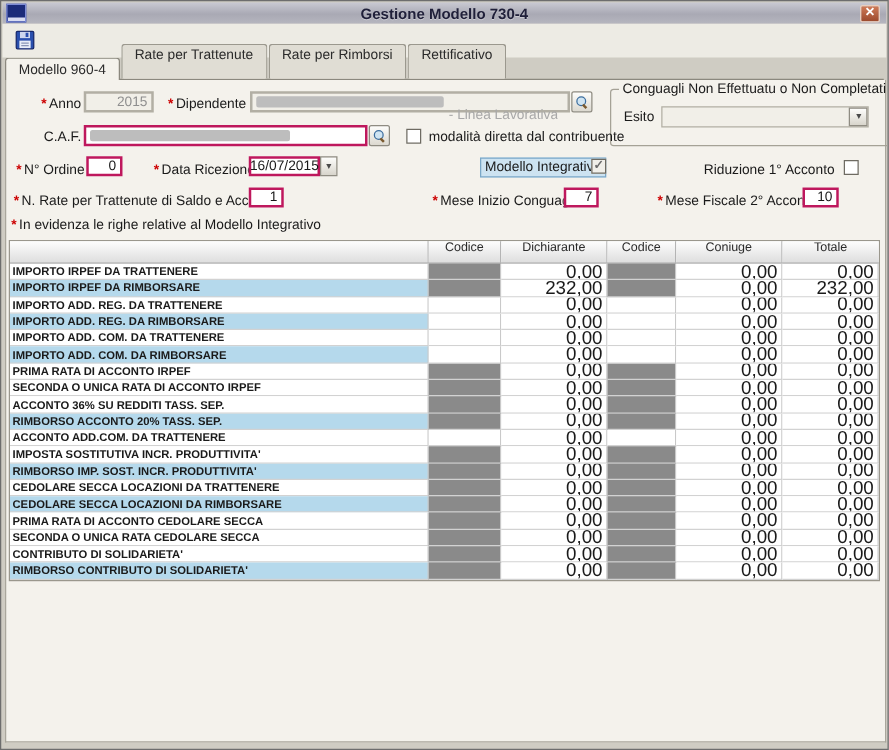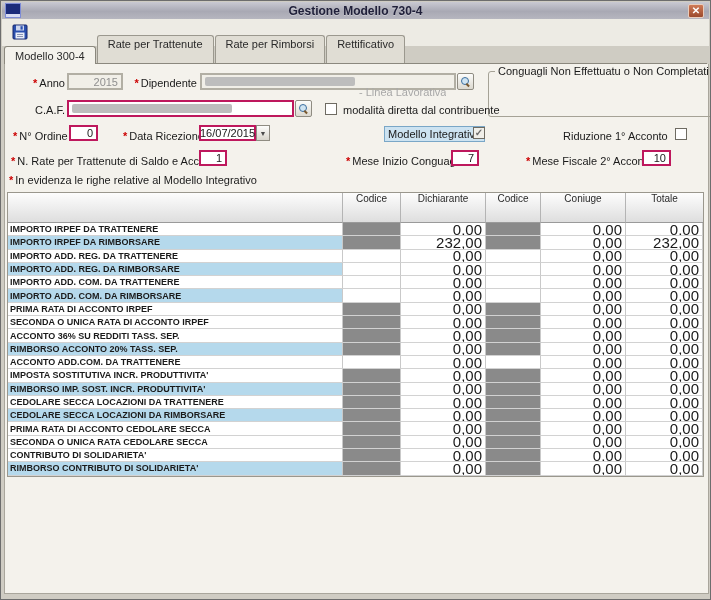--- a/index.html
+++ b/index.html
@@ -77,21 +77,21 @@
            border:1px solid #b2afa4; }
   .combo .ddbtn { right:0; top:0; bottom:0; height:auto; }
 
   .hl-label { position:absolute; background:#cde3f1; border:1px solid #7aa7c7;
               padding:1px 3px; white-space:nowrap; }
 
   
   .grid { position:absolute; left:2px; top:128px; width:697px;
           border:1px solid #9a978d; background:#fff; }
   .thead, .trow { display:grid; grid-template-columns:335px 58px 85px 55px 85px 77px; }
-  .thead { height:30px; }
+  .thead { height:18px; }
   .hcell { background:linear-gradient(to bottom,#fdfdfd,#dedede); border-right:1px solid #b4b4b4;
            border-bottom:1px solid #9a9a9a; font-size:10px; text-align:center; line-height:12px;
            color:#2a2a2a; overflow:hidden; }
   .trow { height:13.3px; }
   .tcell { border-right:1px solid #c9c9c9; border-bottom:1px solid #d2d2d2; background:#fff;
            overflow:hidden; display:flex; align-items:center; }
   .tcell.lbl2 { font-size:9px; font-weight:bold; padding-left:2px; letter-spacing:0;
                 white-space:nowrap; }
   .trow.hl .tcell.lbl2 { background:#b5d9ec; }
   .tcell.code.gray { background:#8a8a8a; }
@@ -117,21 +117,21 @@
           <rect x="8.5" y="2.2" width="2.2" height="3.4" fill="#2a4fae"></rect>
           <rect x="3.5" y="8.5" width="9" height="6" fill="#e9edf8"></rect>
           <line x1="5" y1="10.5" x2="11" y2="10.5" stroke="#8a94b5" stroke-width="1"></line>
           <line x1="5" y1="12.5" x2="11" y2="12.5" stroke="#8a94b5" stroke-width="1"></line>
         </svg>
       </span>
     </span>
   </div>
 
   <div class="tabstrip">
-    <div class="tab active">Modello 300-4</div>
+    <div class="tab active">Modello 960-4</div>
     <div class="tab">Rate per Trattenute</div>
     <div class="tab">Rate per Rimborsi</div>
     <div class="tab">Rettificativo</div>
   </div>
 
   <div class="tabpage">
 
     <div class="lbl" style="left:8px; top:13px; width:52px; text-align:right;">
       <span class="req">*</span><span>Anno</span>
     </div>
@@ -150,20 +150,27 @@
       <span class="mag"></span>
     </span>
 
     <fieldset class="group">
       <legend>
         <span class="legend-wrap">
           <span>Conguagli Non Effettuatu o Non Completati</span>
 
         </span>
       </legend>
+      <div class="esito-row">
+        <span>Esito</span>
+        <span class="combo">
+          <span></span>
+          <span class="ddbtn" style="width:15px;">▼</span>
+        </span>
+      </div>
     </fieldset>
 
     <div class="lbl" style="left:8px; top:40px; width:52px; text-align:right;">C.A.F.</div>
     <div class="tb" style="left:62px; top:36px; width:227px; height:17px;">
       <span class="redact" style="width:160px;"></span>
     </div>
     <span class="search-btn" style="left:290px; top:36px;">
       <span class="mag"></span>
     </span>
     <span class="cb" style="left:320px; top:39px;"></span>

